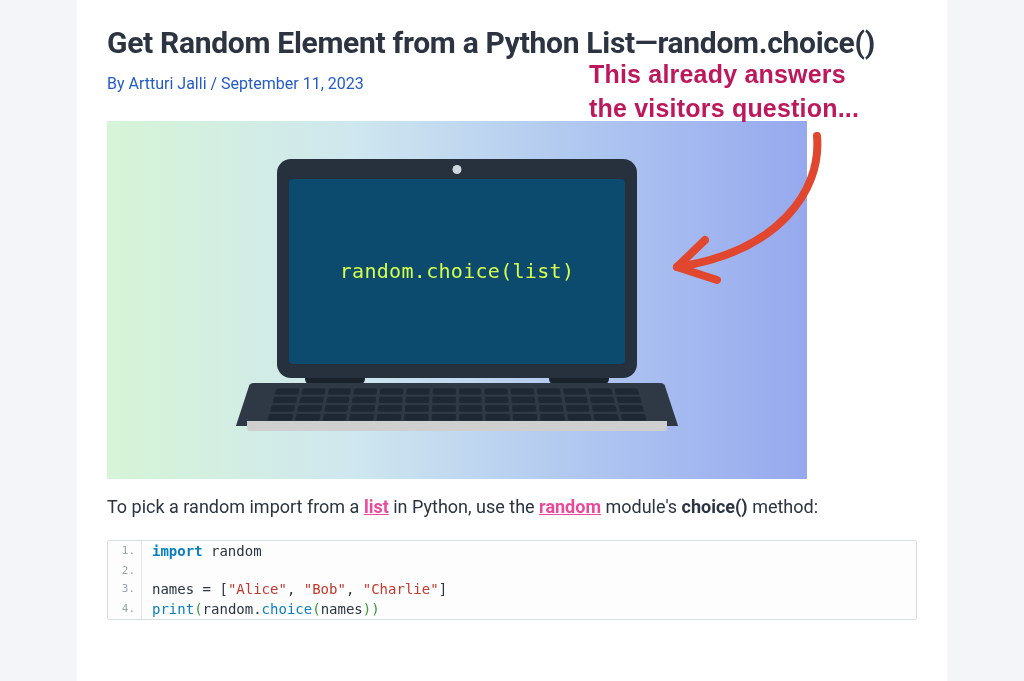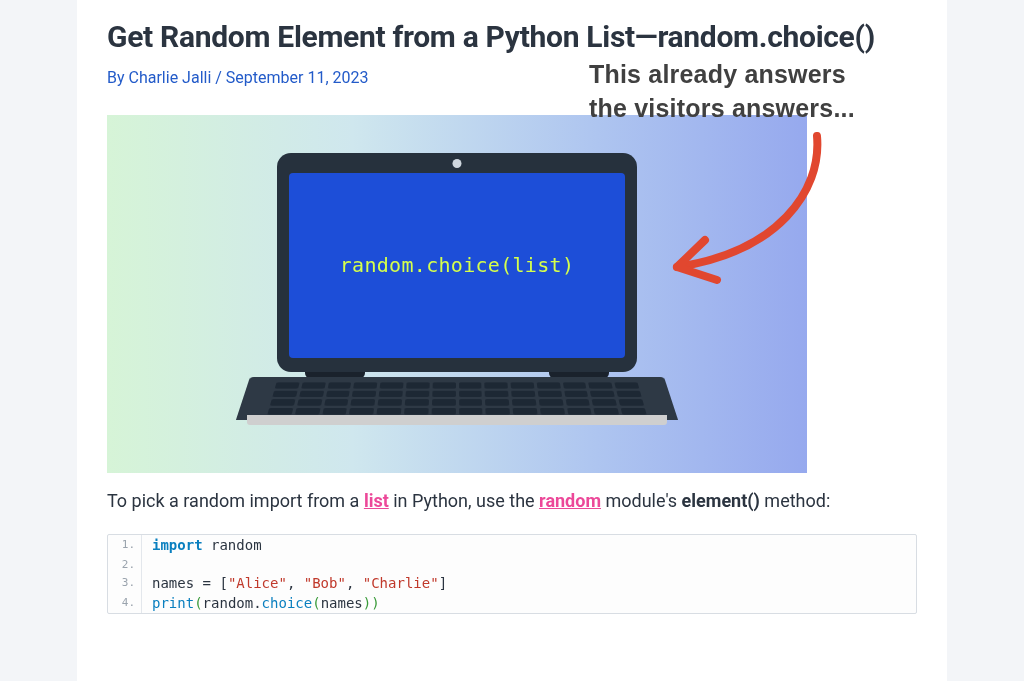--- a/index.html
+++ b/index.html
@@ -16,21 +16,21 @@
     background: #fff;
     width: 870px;
     padding: 8px 30px 0 30px;
     position: relative;
   }
   h1 {
     font-size: 30px;
     font-weight: 700;
     color: #2b3440;
     line-height: 1.25;
-    margin-top: 10px;
+    margin-top: 16px;
     letter-spacing: -0.3px;
   }
   .byline {
     margin-top: 12px;
     font-size: 16px;
     color: #235bc9;
   }
   .byline a { color: #235bc9; text-decoration: none; }
   .hero {
     margin-top: 28px;
@@ -53,21 +53,21 @@
     padding: 12px 12px 14px 12px;
     position: relative;
   }
   .camera {
     width: 9px; height: 9px; border-radius: 50%;
     background: #cfd7df;
     position: absolute;
     top: 6px; left: 50%; transform: translateX(-50%);
   }
   .screen {
-    background: #1d4ed8;
+    background: #0c4a6e;
     height: 185px;
     border-radius: 4px;
     display: flex;
     align-items: center;
     justify-content: center;
     margin-top: 8px;
   }
   .screen-text {
     color: #d6ff4b;
     font-family: "Menlo", "Consolas", monospace;
@@ -111,21 +111,21 @@
     background: #cfcfcf;
     position: relative;
     top: -24px;
     border-radius: 0 0 3px 3px;
   }
   .annotation {
     position: absolute;
     top: 58px;
     left: 512px;
     width: 350px;
-    color: #404040;
+    color: #be185d;
     font-weight: 800;
     font-size: 25px;
     line-height: 1.35;
     font-family: "Helvetica Neue", Arial, sans-serif;
     letter-spacing: 0.2px;
   }
   .arrow-svg {
     position: absolute;
     top: 132px;
     left: 570px;
@@ -170,21 +170,21 @@
   .paren { color: #3a9b3a; }
 </style>
 </head>
 <body>
 
 <div class="page">
 
   <h1>Get Random Element from a Python List—random.choice()</h1>
 
   <div class="byline">
-    <span>By </span><a href="#">Charlie Jalli</a><span> / </span><a href="#">September 11, 2023</a>
+    <span>By </span><a href="#">Artturi Jalli</a><span> / </span><a href="#">September 11, 2023</a>
   </div>
 
   <div class="hero">
     <div class="laptop">
       <div class="lid">
         <div class="camera"></div>
         <div class="screen">
           <div class="screen-text">random.choice(list)</div>
         </div>
       </div>
@@ -251,30 +251,30 @@
             <div class="key"></div>
             <div class="key"></div>
           </div>
       </div>
       <div class="base-lip"></div>
     </div>
   </div>
 
   <div class="annotation">
     <div>This already answers</div>
-    <div>the visitors answers...</div>
+    <div>the visitors question...</div>
   </div>
 
   <svg class="arrow-svg" viewBox="0 0 200 170">
     <path d="M 170 4 C 175 60, 130 120, 30 135" stroke="#e1472f" stroke-width="8" fill="none" stroke-linecap="round"></path>
     <path d="M 30 135 L 58 108 M 30 135 L 70 148" stroke="#e1472f" stroke-width="8" fill="none" stroke-linecap="round"></path>
   </svg>
 
   <p class="intro">
-    <span>To pick a random import from a </span><a href="#">list</a><span> in Python, use the </span><a href="#">random</a><span> module's </span><span class="bold">element()</span><span> method:</span>
+    <span>To pick a random import from a </span><a href="#">list</a><span> in Python, use the </span><a href="#">random</a><span> module's </span><span class="bold">choice()</span><span> method:</span>
   </p>
 
   <div class="codeblock" id="codeblock">
       <div class="code-row">
         <div class="lineno">1</div>
         <div class="code-cell"><span class="kw">import</span><span class="plain"> random</span></div>
       </div>
       <div class="code-row">
         <div class="lineno">2</div>
         <div class="code-cell"><span class="plain"></span></div>

